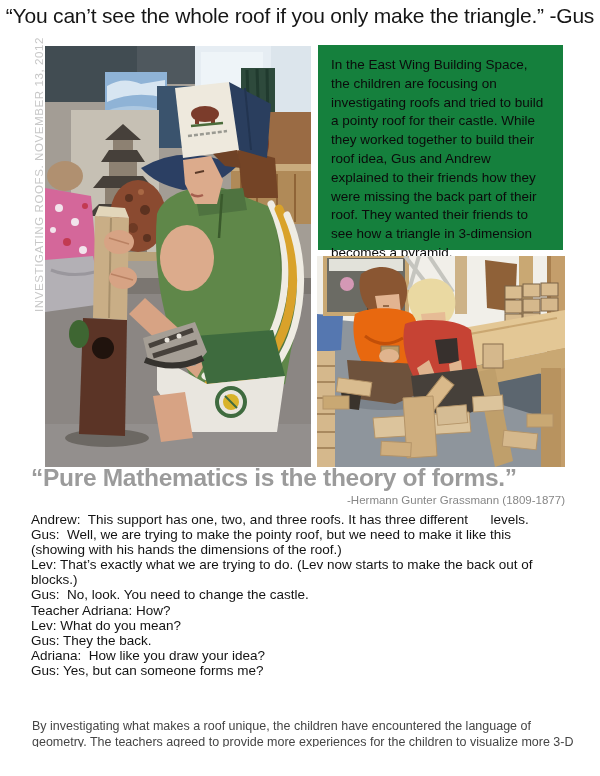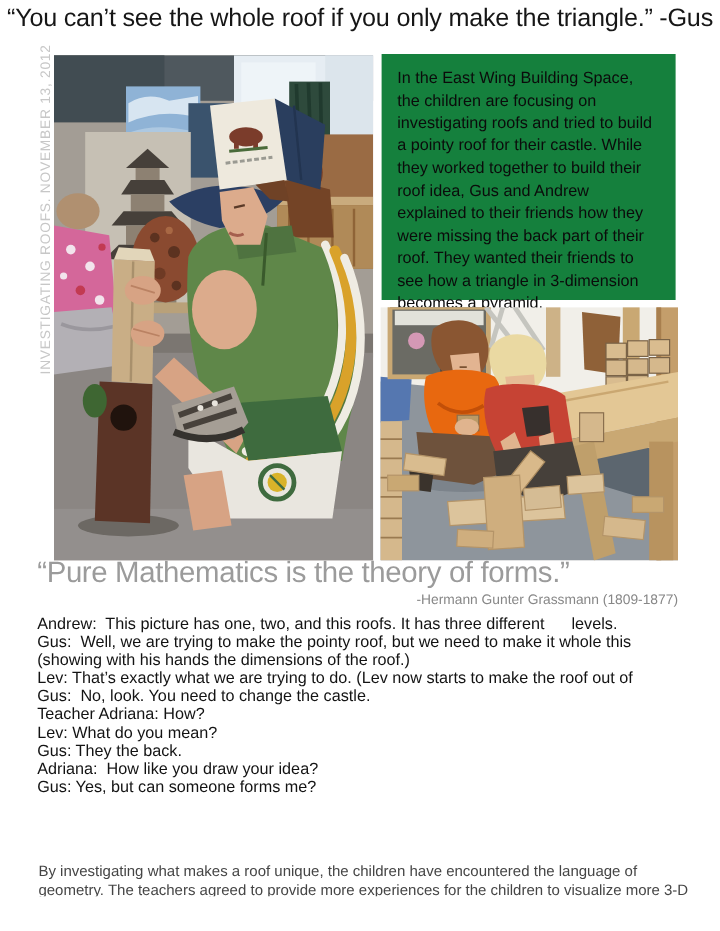--- a/index.html
+++ b/index.html
@@ -10,21 +10,21 @@
   .vertical-label{position:absolute;left:33px;top:42px;height:270px;width:16px;
          writing-mode:vertical-rl;transform:rotate(180deg);
          font-size:11.5px;letter-spacing:0.6px;color:#c7c7c7;white-space:pre;}
   .main-photo{position:absolute;left:45px;top:46px;width:266px;height:421px;margin:0;}
   .secondary-photo{position:absolute;left:317px;top:256px;width:248px;height:211px;margin:0;}
   .main-photo svg,.secondary-photo svg{display:block;width:100%;height:100%;}
   .intro-box{position:absolute;left:318px;top:45px;width:245px;height:205px;
          background:#15803d;box-sizing:border-box;padding:11px 13px 0 13px;
          font-size:13.5px;line-height:18.8px;color:#0b0b0b;}
   .quote{position:absolute;left:31px;top:464px;width:545px;
-         font-size:24.5px;font-weight:normal;color:#9b9b9b;letter-spacing:-0.3px;white-space:pre;}
+         font-size:24.5px;font-weight:bold;color:#9b9b9b;letter-spacing:-0.3px;white-space:pre;}
   .attribution{position:absolute;right:35px;top:494px;text-align:right;
          font-size:11.5px;color:#878787;white-space:pre;}
   .dialogue{position:absolute;left:31px;top:512px;width:556px;
          font-size:13.5px;line-height:15.1px;color:#131313;}
   .dialogue-line{white-space:pre;}
   .footer-note{position:absolute;left:32px;top:718px;width:550px;
          font-size:12.5px;line-height:16.2px;color:#454545;}
 </style>
 </head>
 <body>
@@ -241,24 +241,25 @@
         <rect x="210" y="158" width="26" height="13" fill="#c9a873"></rect>
         <rect x="64" y="186" width="30" height="14" fill="#cfae7e" transform="rotate(3 79 193)"></rect>
       </g>
     </svg>
   </figure>
 
   <div class="quote">“Pure Mathematics is the theory of forms.”</div>
   <div class="attribution">-Hermann Gunter Grassmann (1809-1877)</div>
 
   <div class="dialogue">
-    <div class="dialogue-line">Andrew:  This picture has one, two, and this roofs. It has three different      levels.</div>
-    <div class="dialogue-line">Gus:  Well, we are trying to make the pointy roof, but we need to make it whole this</div>
+    <div class="dialogue-line">Andrew:  This support has one, two, and three roofs. It has three different      levels.</div>
+    <div class="dialogue-line">Gus:  Well, we are trying to make the pointy roof, but we need to make it like this</div>
     <div class="dialogue-line">(showing with his hands the dimensions of the roof.)</div>
-    <div class="dialogue-line">Lev: That’s exactly what we are trying to do. (Lev now starts to make the roof out of</div>
+    <div class="dialogue-line">Lev: That’s exactly what we are trying to do. (Lev now starts to make the back out of</div>
+    <div class="dialogue-line">blocks.)</div>
     <div class="dialogue-line">Gus:  No, look. You need to change the castle.</div>
     <div class="dialogue-line">Teacher Adriana: How?</div>
     <div class="dialogue-line">Lev: What do you mean?</div>
     <div class="dialogue-line">Gus: They the back.</div>
     <div class="dialogue-line">Adriana:  How like you draw your idea?</div>
     <div class="dialogue-line">Gus: Yes, but can someone forms me?</div>
   </div>
 
   <div class="footer-note">By investigating what makes a roof unique, the children have encountered the language of geometry. The teachers agreed to provide more experiences for the children to visualize more 3-D shapes. We wonder how this curiosity of the third dimension can support their roof investigation. -Teacher Adriana</div>
 

